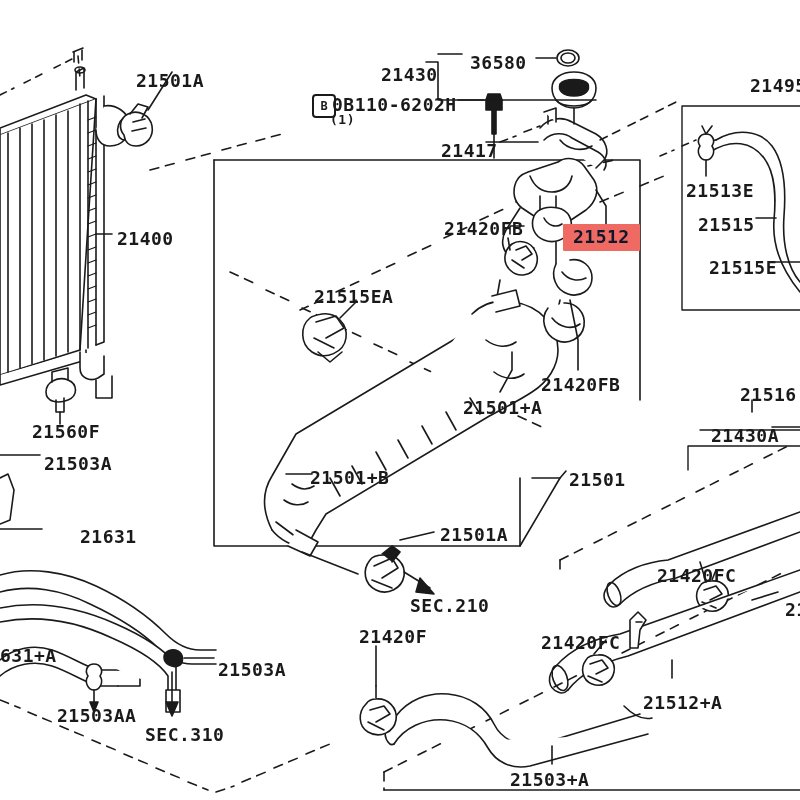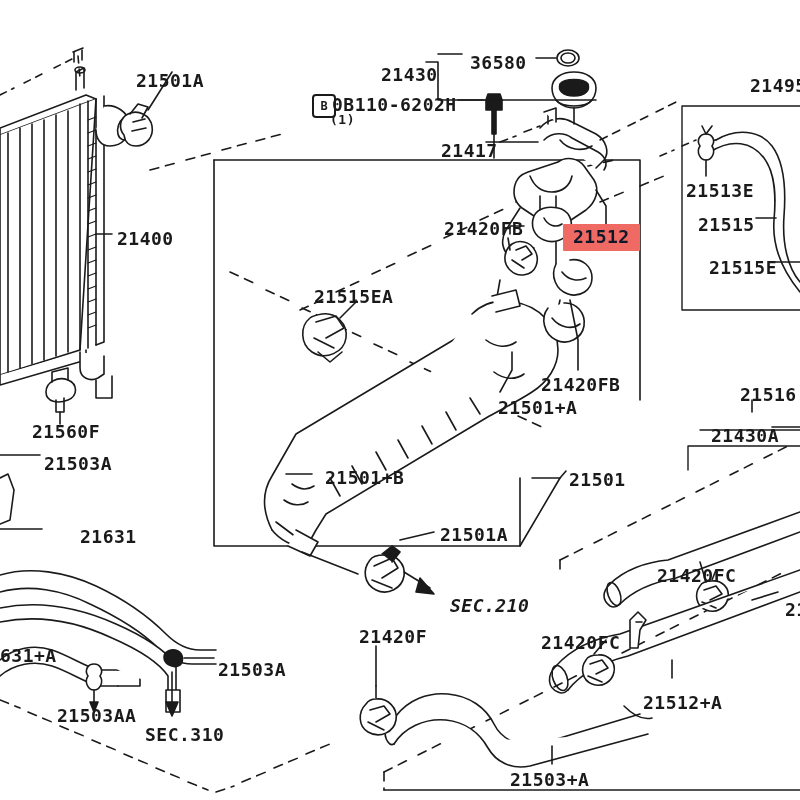--- a/index.html
+++ b/index.html
@@ -461,33 +461,33 @@
       <div class="lbl" style="left: 441px; top: 142px;">21417</div>
       <div class="lbl" style="left: 750px; top: 77px;">21495</div>
       <div class="lbl" style="left: 686px; top: 182px;">21513E</div>
       <div class="lbl" style="left: 698px; top: 216px;">21515</div>
       <div class="lbl" style="left: 709px; top: 259px;">21515E</div>
       <div class="lbl" style="left: 117px; top: 230px;">21400</div>
       <div class="lbl" style="left: 444px; top: 220px;">21420FB</div>
       <div class="lbl hl" style="left: 563px; top: 224px; background: rgb(239, 106, 99); color: #0f172a;">21512</div>
       <div class="lbl" style="left: 314px; top: 288px;">21515EA</div>
       <div class="lbl" style="left: 541px; top: 376px;">21420FB</div>
-      <div class="lbl" style="left: 463px; top: 399px; margin-left: 35px;">21501+A</div>
+      <div class="lbl" style="left: 463px; top: 399px;">21501+A</div>
       <div class="lbl" style="left: 740px; top: 386px;">21516</div>
       <div class="lbl" style="left: 711px; top: 427px;">21430A</div>
       <div class="lbl" style="left: 32px; top: 423px;">21560F</div>
       <div class="lbl" style="left: 44px; top: 455px;">21503A</div>
-      <div class="lbl" style="left: 325px; top: 469px; text-align: right;">21501+B</div>
+      <div class="lbl" style="left: 310px; top: 469px; text-align: right;">21501+B</div>
       <div class="lbl" style="left: 569px; top: 471px;">21501</div>
       <div class="lbl" style="left: 48px; top: 528px; margin-left: 32px;">21631</div>
       <div class="lbl" style="left: 440px; top: 526px;">21501A</div>
       <div class="lbl" style="left: 657px; top: 567px;">21420FC</div>
       <div class="lbl" style="left: 541px; top: 634px;">21420FC</div>
       <div class="lbl" style="left: 785px; top: 601px;">21</div>
-      <div class="lbl" style="left: 450px; top: 597px; font-style: italic;">SEC.210</div>
+      <div class="lbl" style="left: 410px; top: 597px;">SEC.210</div>
       <div class="lbl" style="left: 0px; top: 622px; margin-top: 25px;">631+A</div>
       <div class="lbl" style="left: 359px; top: 628px;">21420F</div>
       <div class="lbl" style="left: 218px; top: 661px;">21503A</div>
       <div class="lbl" style="left: 643px; top: 682px; margin-top: 12px;">21512+A</div>
       <div class="lbl" style="left: 57px; top: 707px;">21503AA</div>
       <div class="lbl" style="left: 127px; top: 726px; margin-left: 18px;">SEC.310</div>
       <div class="lbl" style="left: 510px; top: 771px;">21503+A</div>
       <div class="circ-b" style="left: 312px; top: 94px;">B</div>
     </div>
 

